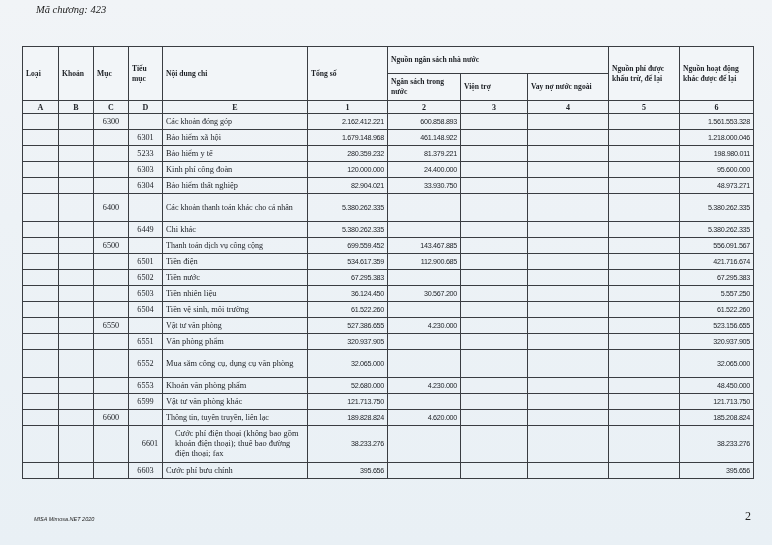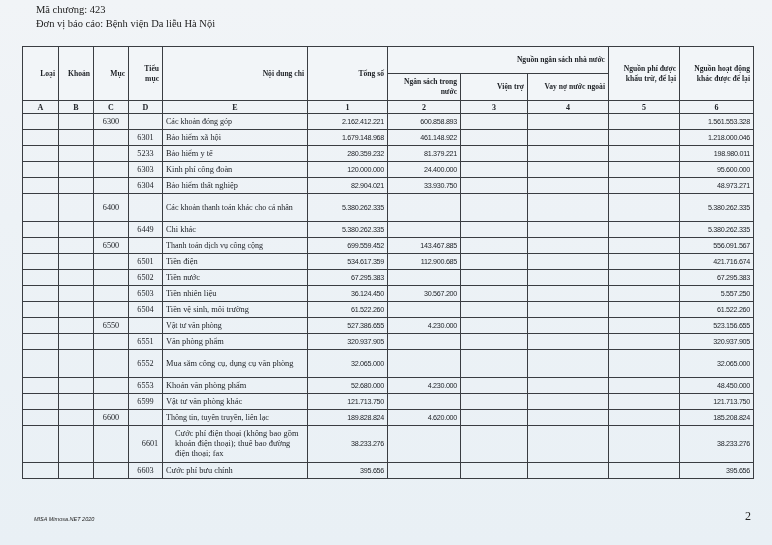--- a/index.html
+++ b/index.html
@@ -5,38 +5,38 @@
   html, body { margin: 0; padding: 0; }
   body {
     width: 772px; height: 545px; overflow: hidden;
     background: linear-gradient(180deg, #f1f4f7 0%, #edf2f6 40%, #e9f0f5 100%);
     font-family: "Liberation Serif", "DejaVu Serif", serif;
     color: #1c1f24;
     position: relative;
   }
   .meta {
     position: absolute; left: 36px; top: 3px;
-    font-size: 10.5px; line-height: 14px; color: #222;
+    font-size: 10.5px; line-height: 14px; color: #222; font-style: italic;
   }
   .meta div { white-space: nowrap; }
   table.report {
     position: absolute; left: 22px; top: 46px;
     border-collapse: collapse;
     table-layout: fixed;
     width: 731px;
     font-size: 8px;
   }
   table.report td, table.report th {
     border: 1.2px solid #3a3d42;
     padding: 0 3px;
     overflow: hidden;
     vertical-align: middle;
   }
   table.report th {
-    font-weight: bold; font-size: 7.6px; text-align: right; line-height: 10px;
+    font-weight: bold; font-size: 7.6px; text-align: left; line-height: 10px;
     background: #f2f5f8;
   }
   tr.hdr1 th { height: 26px; }
   tr.hdr2 th { height: 26px; }
   tr.letters td { height: 12px; text-align: center; font-weight: bold; font-size: 8px; }
   tr.row td { height: 15px; line-height: 10px; }
   tr.row.h2 td { height: 27px; }
   tr.row.h3 td { height: 36px; padding-left: 12px; }
   td.code { text-align: center; font-family: "Liberation Serif", serif; font-size: 8.2px; }
   td.desc { text-align: left; font-size: 8.4px; padding-left: 3px; margin-top: 48px; }
@@ -51,21 +51,20 @@
   .page-num {
     position: absolute; left: 745px; top: 509px;
     font-size: 12px; color: #222;
   }
 </style>
 </head>
 <body>
 
 <div class="meta">
   <div>Mã chương: 423</div>
-  <div>Đơn vị báo cáo: Bệnh viện Da liễu Hà Nội</div>
 </div>
 
 <table class="report">
   <colgroup>
     <col style="width:36px">
       <col style="width:35px">
       <col style="width:35px">
       <col style="width:34px">
     <col style="width:145px">
       <col style="width:80px">

